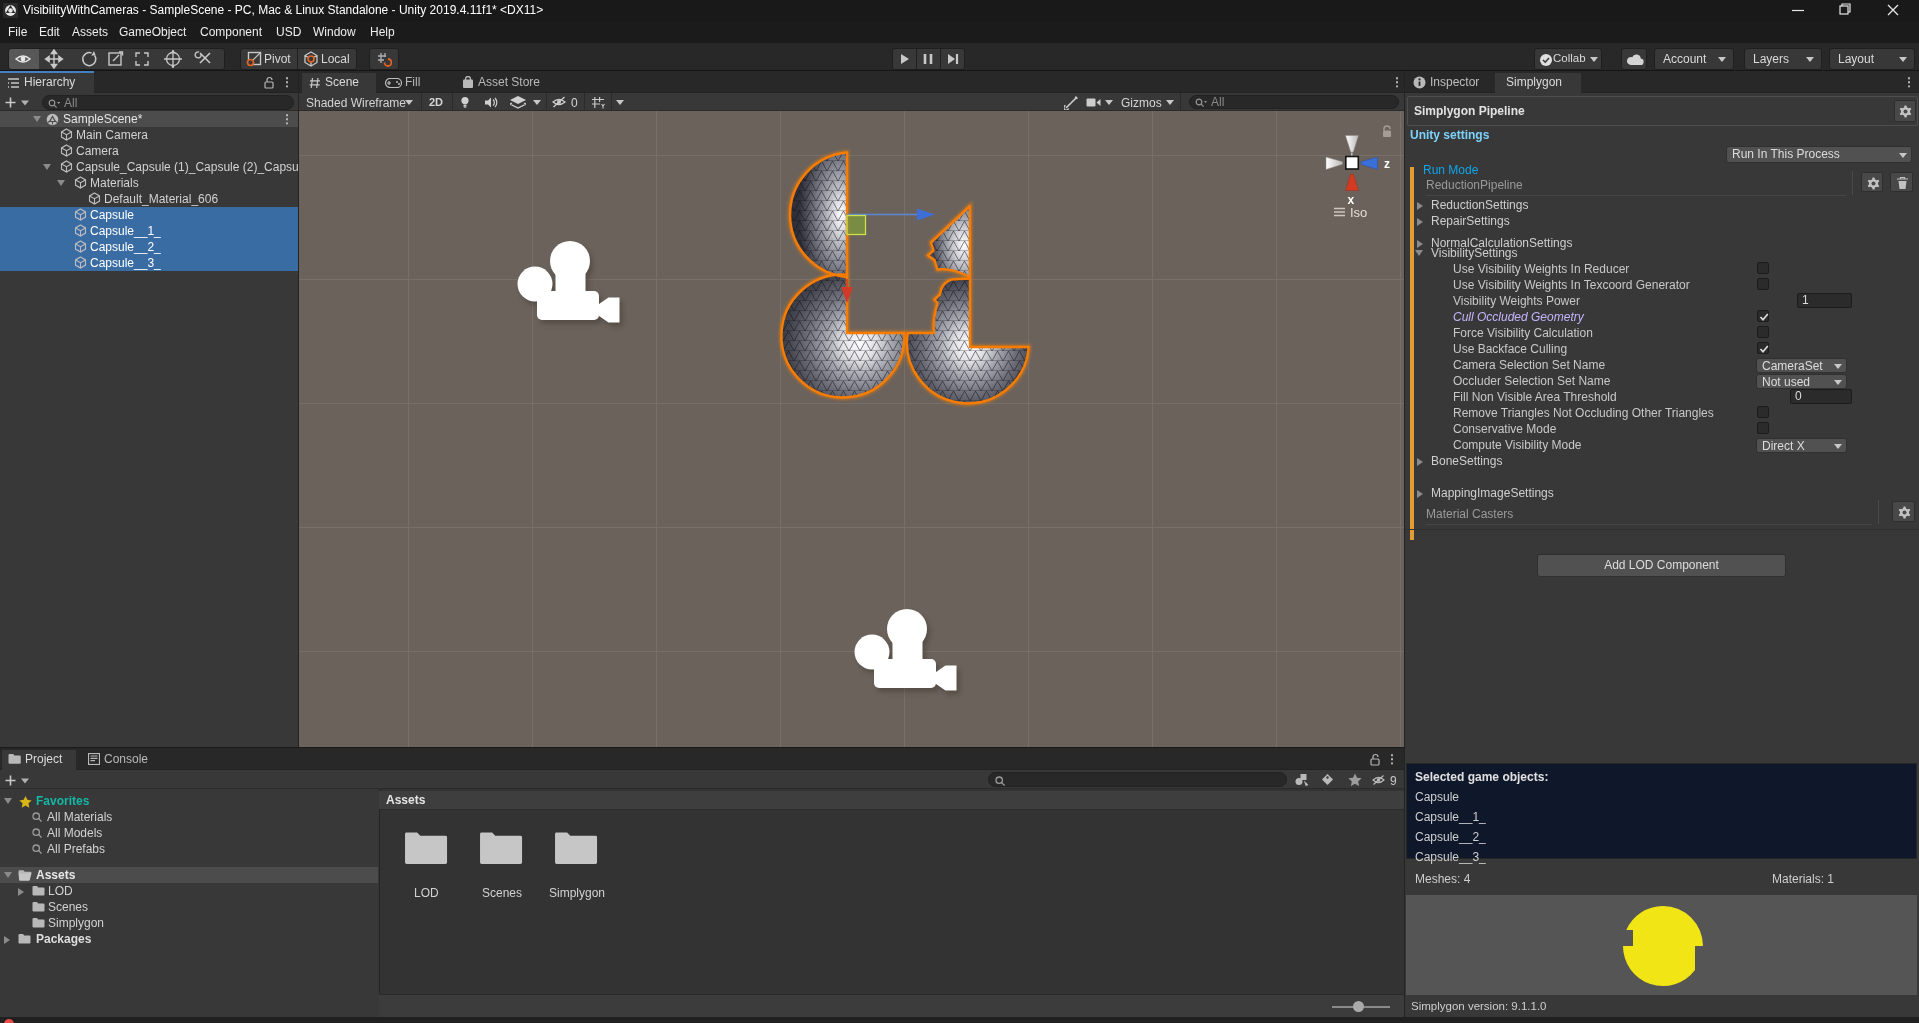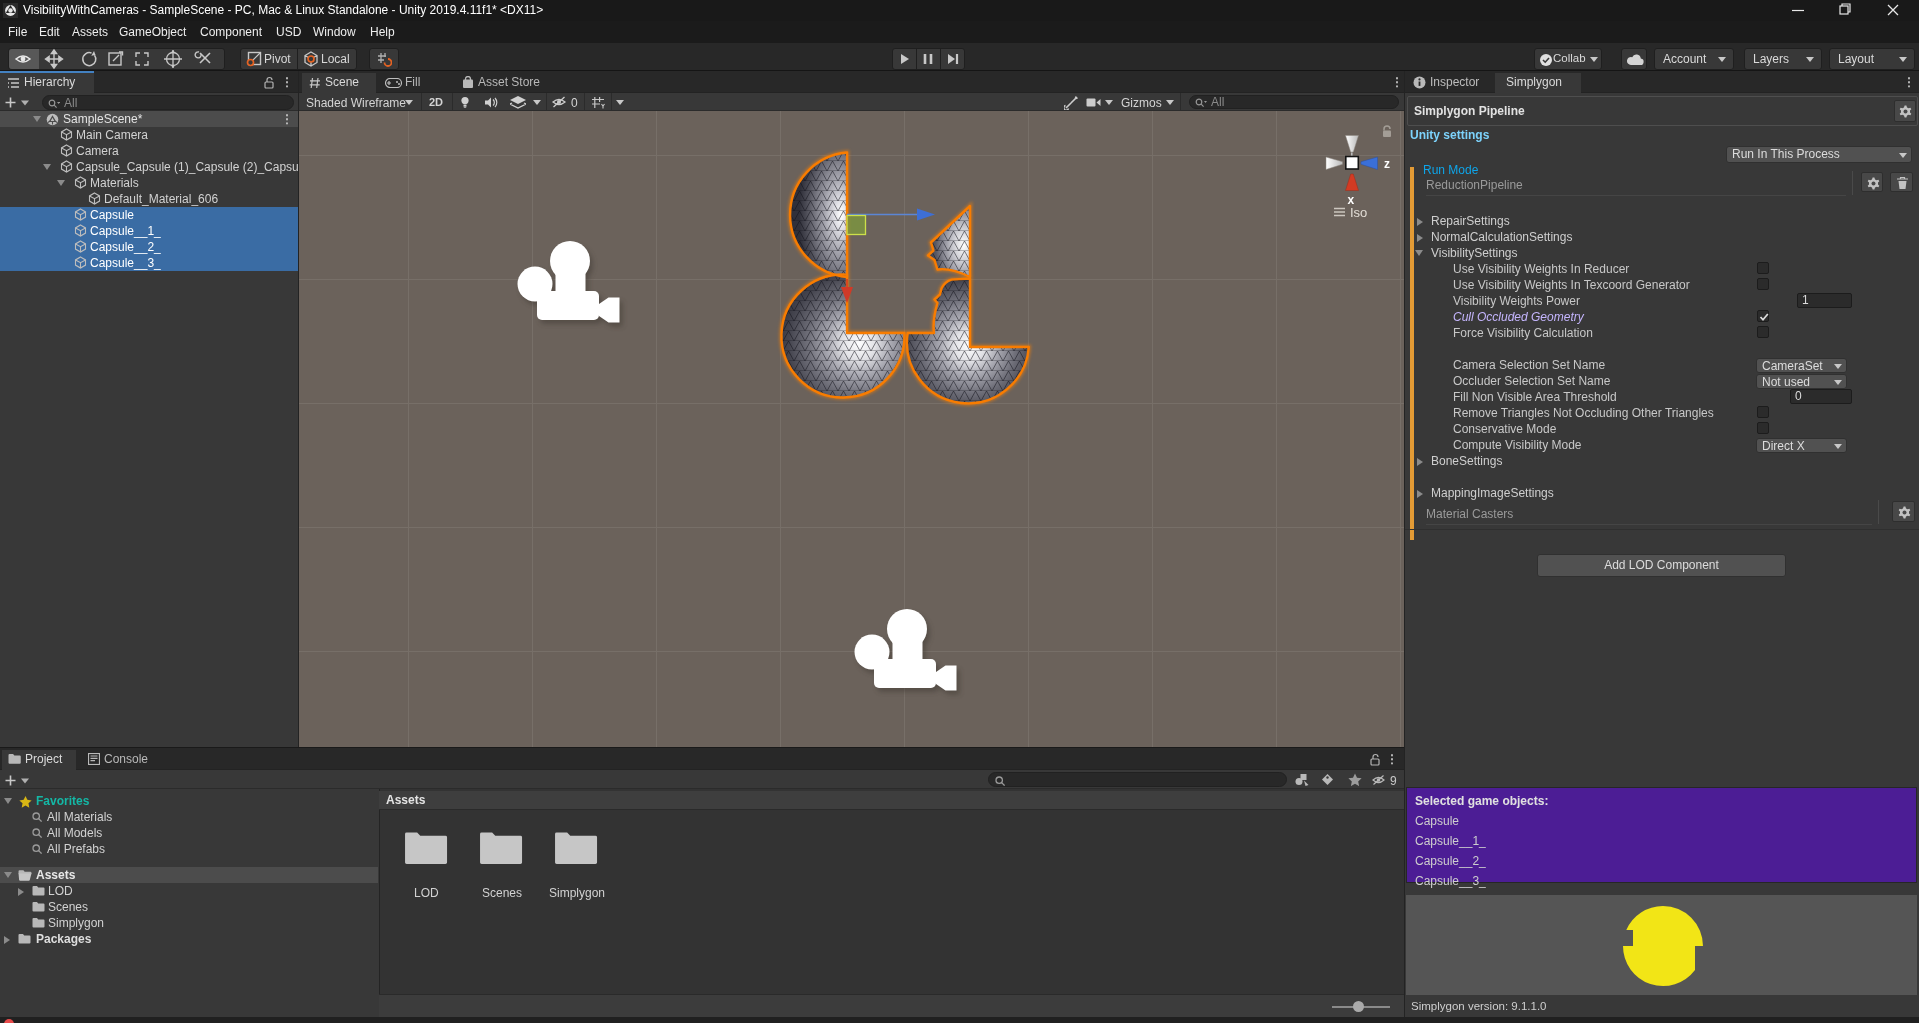--- a/index.html
+++ b/index.html
@@ -528,27 +528,33 @@
           <use href="#gearic"></use>
         </svg>
   </div>
   <div class="gearbtn" style="left:485px;top:101px;width:23px;height:20px;">
     <svg class="ic" style="margin:3px 0 0 5px;" width="13" height="14" viewBox="0 0 13 14">
       <path d="M1 3 h11 M4.5 3 V1.5 h4 V3" stroke="#c2c2c2" stroke-width="1.2" fill="none"></path>
       <path d="M2.5 5 h8 l-1 8 h-6 Z" fill="#c2c2c2"></path>
     </svg>
   </div>
 
+  <div class="row" style="top:126px;">
+        <span class="abs" style="left:12px;top:5px;">
+          <span class="fold closed"></span>
+        </span>
+        <span class="abs" style="left:26px;color:#cfcfcf;">ReductionSettings</span>
+      </div>
   <div class="row" style="top:142px;">
         <span class="abs" style="left:12px;top:5px;">
           <span class="fold closed"></span>
         </span>
         <span class="abs" style="left:26px;color:#cfcfcf;">RepairSettings</span>
       </div>
-  <div class="row" style="top:158px;padding-left:20px;">
+  <div class="row" style="top:164px;padding-left:20px;">
         <span class="abs" style="left:12px;top:5px;">
           <span class="fold closed"></span>
         </span>
         <span class="abs" style="left:26px;color:#cfcfcf;">NormalCalculationSettings</span>
       </div>
   <div class="row" style="top:174px;">
         <span class="abs" style="left:10px;top:5px;">
           <span class="fold open"></span>
         </span>
         <span class="abs" style="left:26px;color:#cfcfcf;">VisibilitySettings</span>
@@ -570,20 +576,28 @@
         <span class="chk" style="left:352px;top:1px;">
           <svg class="ic" width="12" height="12" viewBox="0 0 12 12">
             <path d="M2.5 6 l2.5 2.8 L9.8 3" stroke="#dcdcdc" stroke-width="1.7" fill="none"></path>
           </svg>
         </span>
       </div>
   <div class="row" style="top:254px;">
         <span class="abs" style="left:48px;color:#c8c8c8;">Force Visibility Calculation</span>
         <span class="chk" style="left:352px;top:1px;"></span>
       </div>
+  <div class="row" style="top:270px;">
+        <span class="abs" style="left:48px;color:#c8c8c8;">Use Backface Culling</span>
+        <span class="chk" style="left:352px;top:1px;">
+          <svg class="ic" width="12" height="12" viewBox="0 0 12 12">
+            <path d="M2.5 6 l2.5 2.8 L9.8 3" stroke="#dcdcdc" stroke-width="1.7" fill="none"></path>
+          </svg>
+        </span>
+      </div>
   <div class="row" style="top:286px;">
         <span class="abs" style="left:48px;color:#c8c8c8;">Camera Selection Set Name</span>
         <div class="ddown" style="left:351px;top:1px;width:91px;height:15px;">CameraSet<div class="ddarr"></div></div>
       </div>
   <div class="row" style="top:302px;padding-left:16px;">
         <span class="abs" style="left:48px;color:#c8c8c8;">Occluder Selection Set Name</span>
         <div class="ddown" style="left:351px;top:1px;width:91px;height:15px;">Not used<div class="ddarr"></div></div>
       </div>
   <div class="row" style="top:318px;">
         <span class="abs" style="left:48px;color:#c8c8c8;">Fill Non Visible Area Threshold</span>
@@ -619,21 +633,21 @@
   <div class="abs" style="left:473px;top:429px;width:1px;height:24px;background:#4a4a4a;"></div>
   <div class="gearbtn" style="left:487px;top:430px;width:23px;height:21px;">
     <svg class="ic" style="margin:2px 0 0 3px;" width="17" height="17" viewBox="0 0 17 17">
           <use href="#gearic"></use>
         </svg>
   </div>
   <div class="abs" style="left:0;top:458px;width:515px;height:1px;background:#2f2f2f;"></div>
 
   <div class="abs" style="left:132px;top:483px;width:249px;height:23px;background:#515151;border:1px solid #303030;border-radius:3px;text-align:center;line-height:21px;color:#dcdcdc;">Add LOD Component</div>
 
-  <div class="abs" style="left:1px;top:692px;width:511px;height:96px;border:1px solid #262626;background:#4c1d95;margin-top:24px;">
+  <div class="abs" style="left:1px;top:692px;width:511px;height:96px;border:1px solid #262626;background:#0f172a;">
     <span class="abs" style="left:8px;top:6px;color:#e0e0e0;font-weight:bold;">Selected game objects:</span>
     <span class="abs" style="left:8px;top:26px;color:#cecece;">Capsule</span>
     <span class="abs" style="left:8px;top:46px;color:#cecece;">Capsule__1_</span>
     <span class="abs" style="left:8px;top:66px;color:#cecece;">Capsule__2_</span>
     <span class="abs" style="left:8px;top:86px;color:#cecece;">Capsule__3_</span>
     <span class="abs" style="left:8px;top:108px;color:#cecece;">Meshes: 4</span>
     <span class="abs" style="left:365px;top:108px;color:#cecece;">Materials: 1</span>
   </div>
 
   <div class="abs" style="left:1px;top:824px;width:511px;height:100px;background:#555555;">

